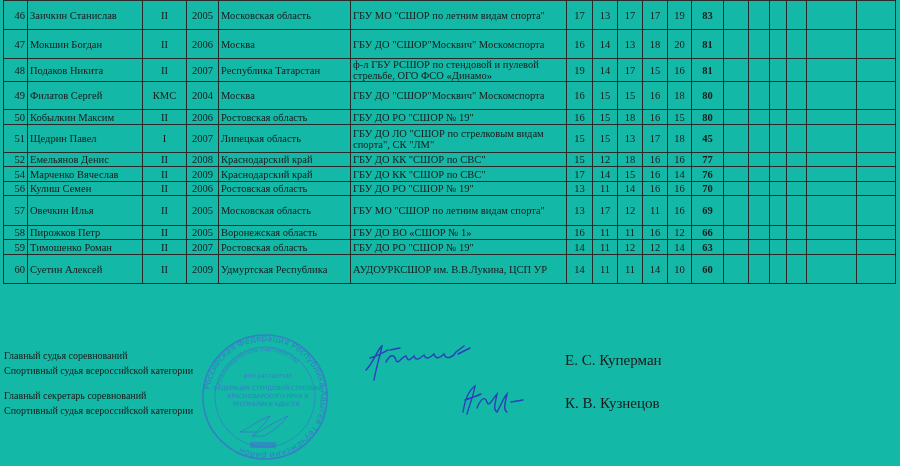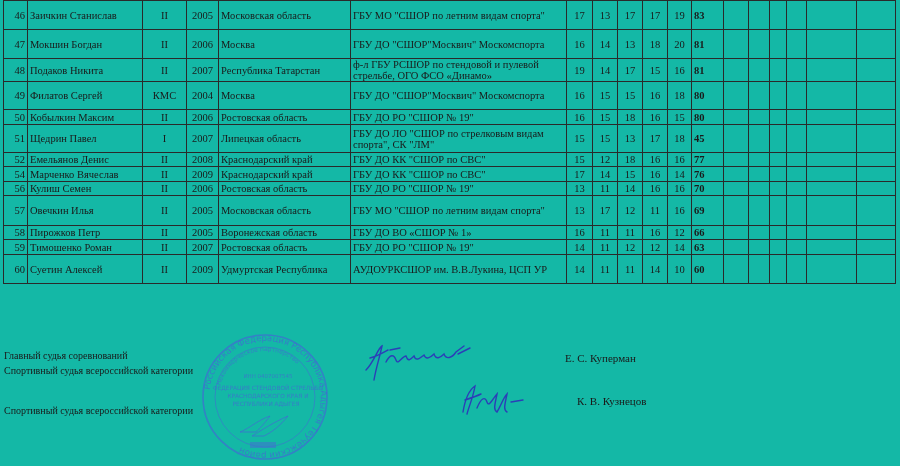--- a/index.html
+++ b/index.html
@@ -7,26 +7,26 @@
          font-family: "Liberation Serif", "DejaVu Serif", serif; color: #1a1a1a; }
   .sheet { position: absolute; left: 0; top: 0; width: 900px; height: 466px; background: #14b8a6; }
   table.results { position: absolute; left: 3px; top: 0px; border-collapse: collapse; table-layout: fixed; }
   table.results td { border: 1px solid #2a2a2a; padding: 0 2px; font-size: 10.5px; line-height: 11px; vertical-align: middle; overflow: hidden; }
   td.num { text-align: right; padding-right: 1px; }
   td.name { text-align: left; }
   td.rank, td.year { text-align: center; }
   td.region { text-align: left; }
   td.org { text-align: left; font-size: 10.3px; }
   td.s { text-align: center; }
-  td.total { text-align: left; font-weight: bold; font-family: Liberation Serif, serif; }
+  td.total { text-align: center; font-weight: bold; font-family: Liberation Serif, serif; }
   td.empty { }
   table.results { border: 1.5px solid #222; }
 
   .footer-label { position: absolute; font-size: 10px; line-height: 12px; white-space: nowrap; }
-  .signer { position: absolute; font-size: 11px; white-space: nowrap; }
+  .signer { position: absolute; font-size: 15px; white-space: nowrap; }
   .signature { position: absolute; }
   .stamp { position: absolute; left: 200px; top: 332px; width: 130px; height: 130px; }
 </style>
 </head>
 <body>
 
 <div class="sheet">
 
   <table class="results">
     <colgroup>
@@ -308,24 +308,25 @@
           <td class="empty"></td>
           <td class="empty"></td>
           <td class="empty"></td>
           <td class="empty"></td>
         </tr>
       </tbody>
   </table>
 
   <div class="footer-label" style="left:4px; top:350px;">Главный судья соревнований</div>
   <div class="footer-label" style="left:4px; top:365px;">Спортивный судья всероссийской категории</div>
+  <div class="footer-label" style="left:4px; top:390px;">Главный секретарь соревнований</div>
   <div class="footer-label" style="left:4px; top:405px;">Спортивный судья всероссийской категории</div>
 
   <div class="signer" style="left:565px; top:352px;">Е. С. Куперман</div>
-  <div class="signer" style="left:565px; top:395px;margin-left:12px;">К. В. Кузнецов</div>
+  <div class="signer" style="left:565px; top:395px;">К. В. Кузнецов</div>
 
   <svg class="signature" style="left:360px; top:340px;" width="130" height="45" viewBox="0 0 130 45">
     <path d="M6,30 C14,22 18,8 22,6 C20,16 16,28 14,40 M10,18 C18,16 24,12 28,10 M26,22 C30,14 34,14 36,20 C38,26 42,16 46,16 C48,22 50,20 54,16 C56,22 60,18 64,15 C66,20 70,18 74,14 C76,20 80,18 84,14 C86,20 92,18 96,12 L104,6 M98,14 L110,8 M30,10 L40,8" fill="none" stroke="#2b3fb8" stroke-width="1.4" stroke-linecap="round"></path>
   </svg>
   <svg class="signature" style="left:455px; top:380px;" width="80" height="40" viewBox="0 0 80 40">
     <path d="M8,32 C10,20 14,10 20,6 C18,18 14,26 12,34 M10,20 C16,18 22,16 26,14 M22,28 C26,18 30,16 32,22 C34,28 38,18 42,14 C40,24 38,30 42,32 C46,26 48,18 52,14 C50,24 48,30 52,32 M56,22 L68,20" fill="none" stroke="#2b3fb8" stroke-width="1.4" stroke-linecap="round"></path>
   </svg>
 
   <svg class="stamp" viewBox="0 0 130 130">
     <defs>

